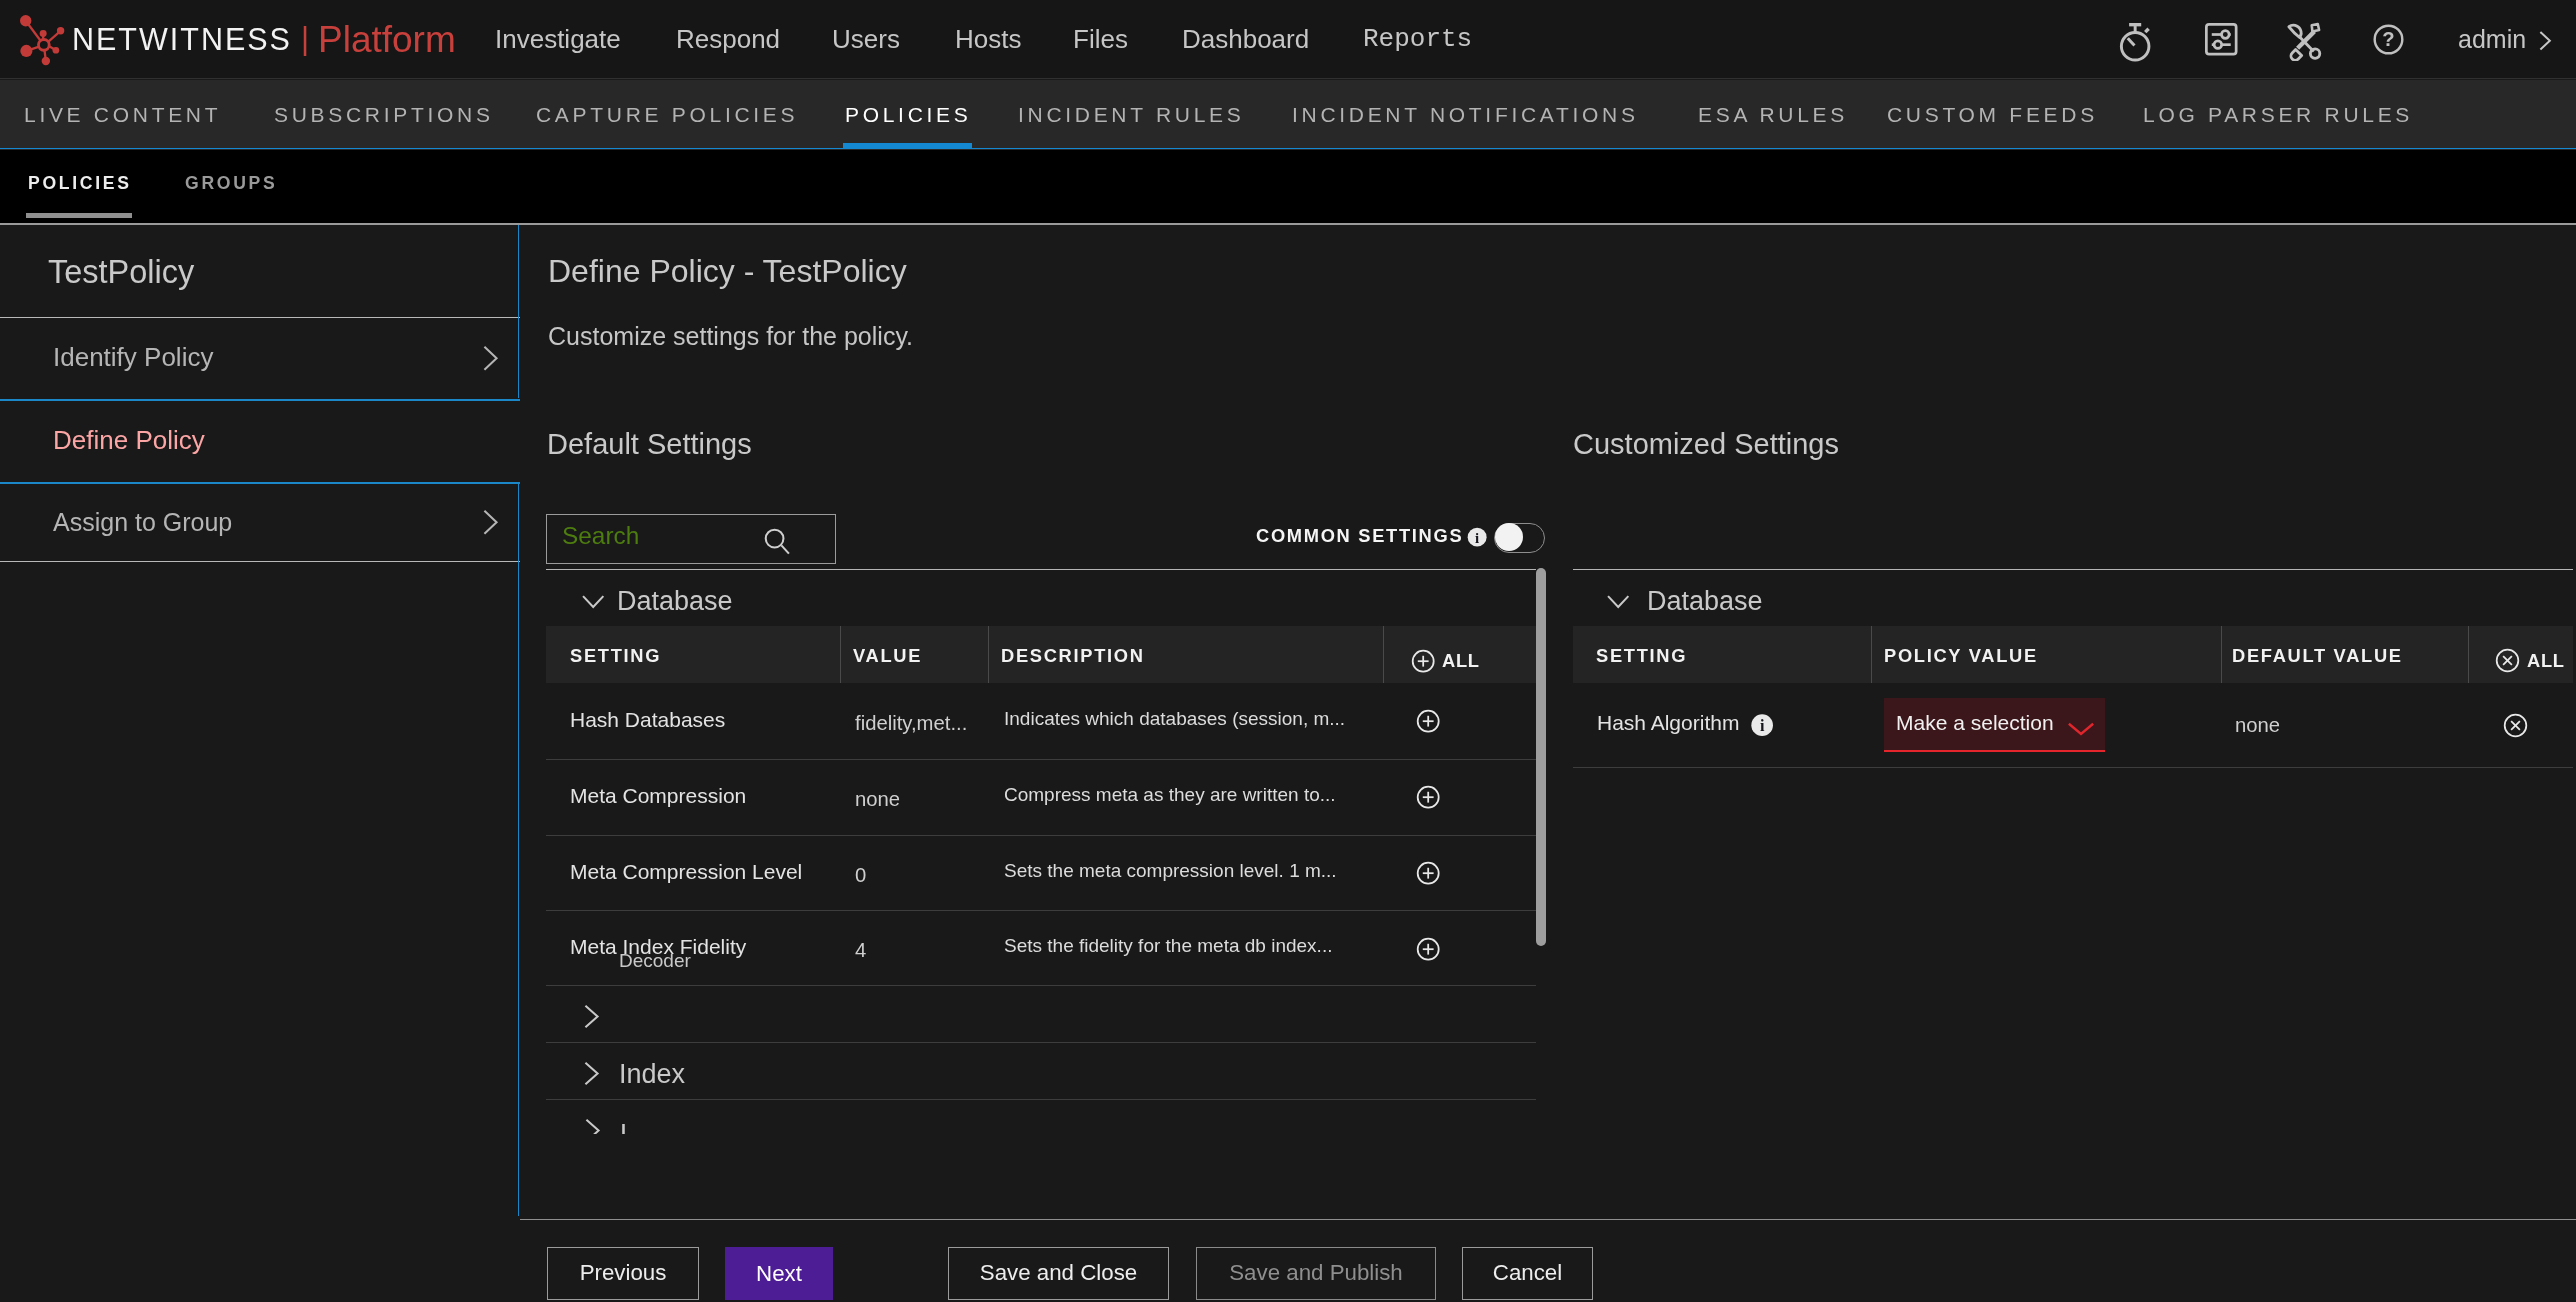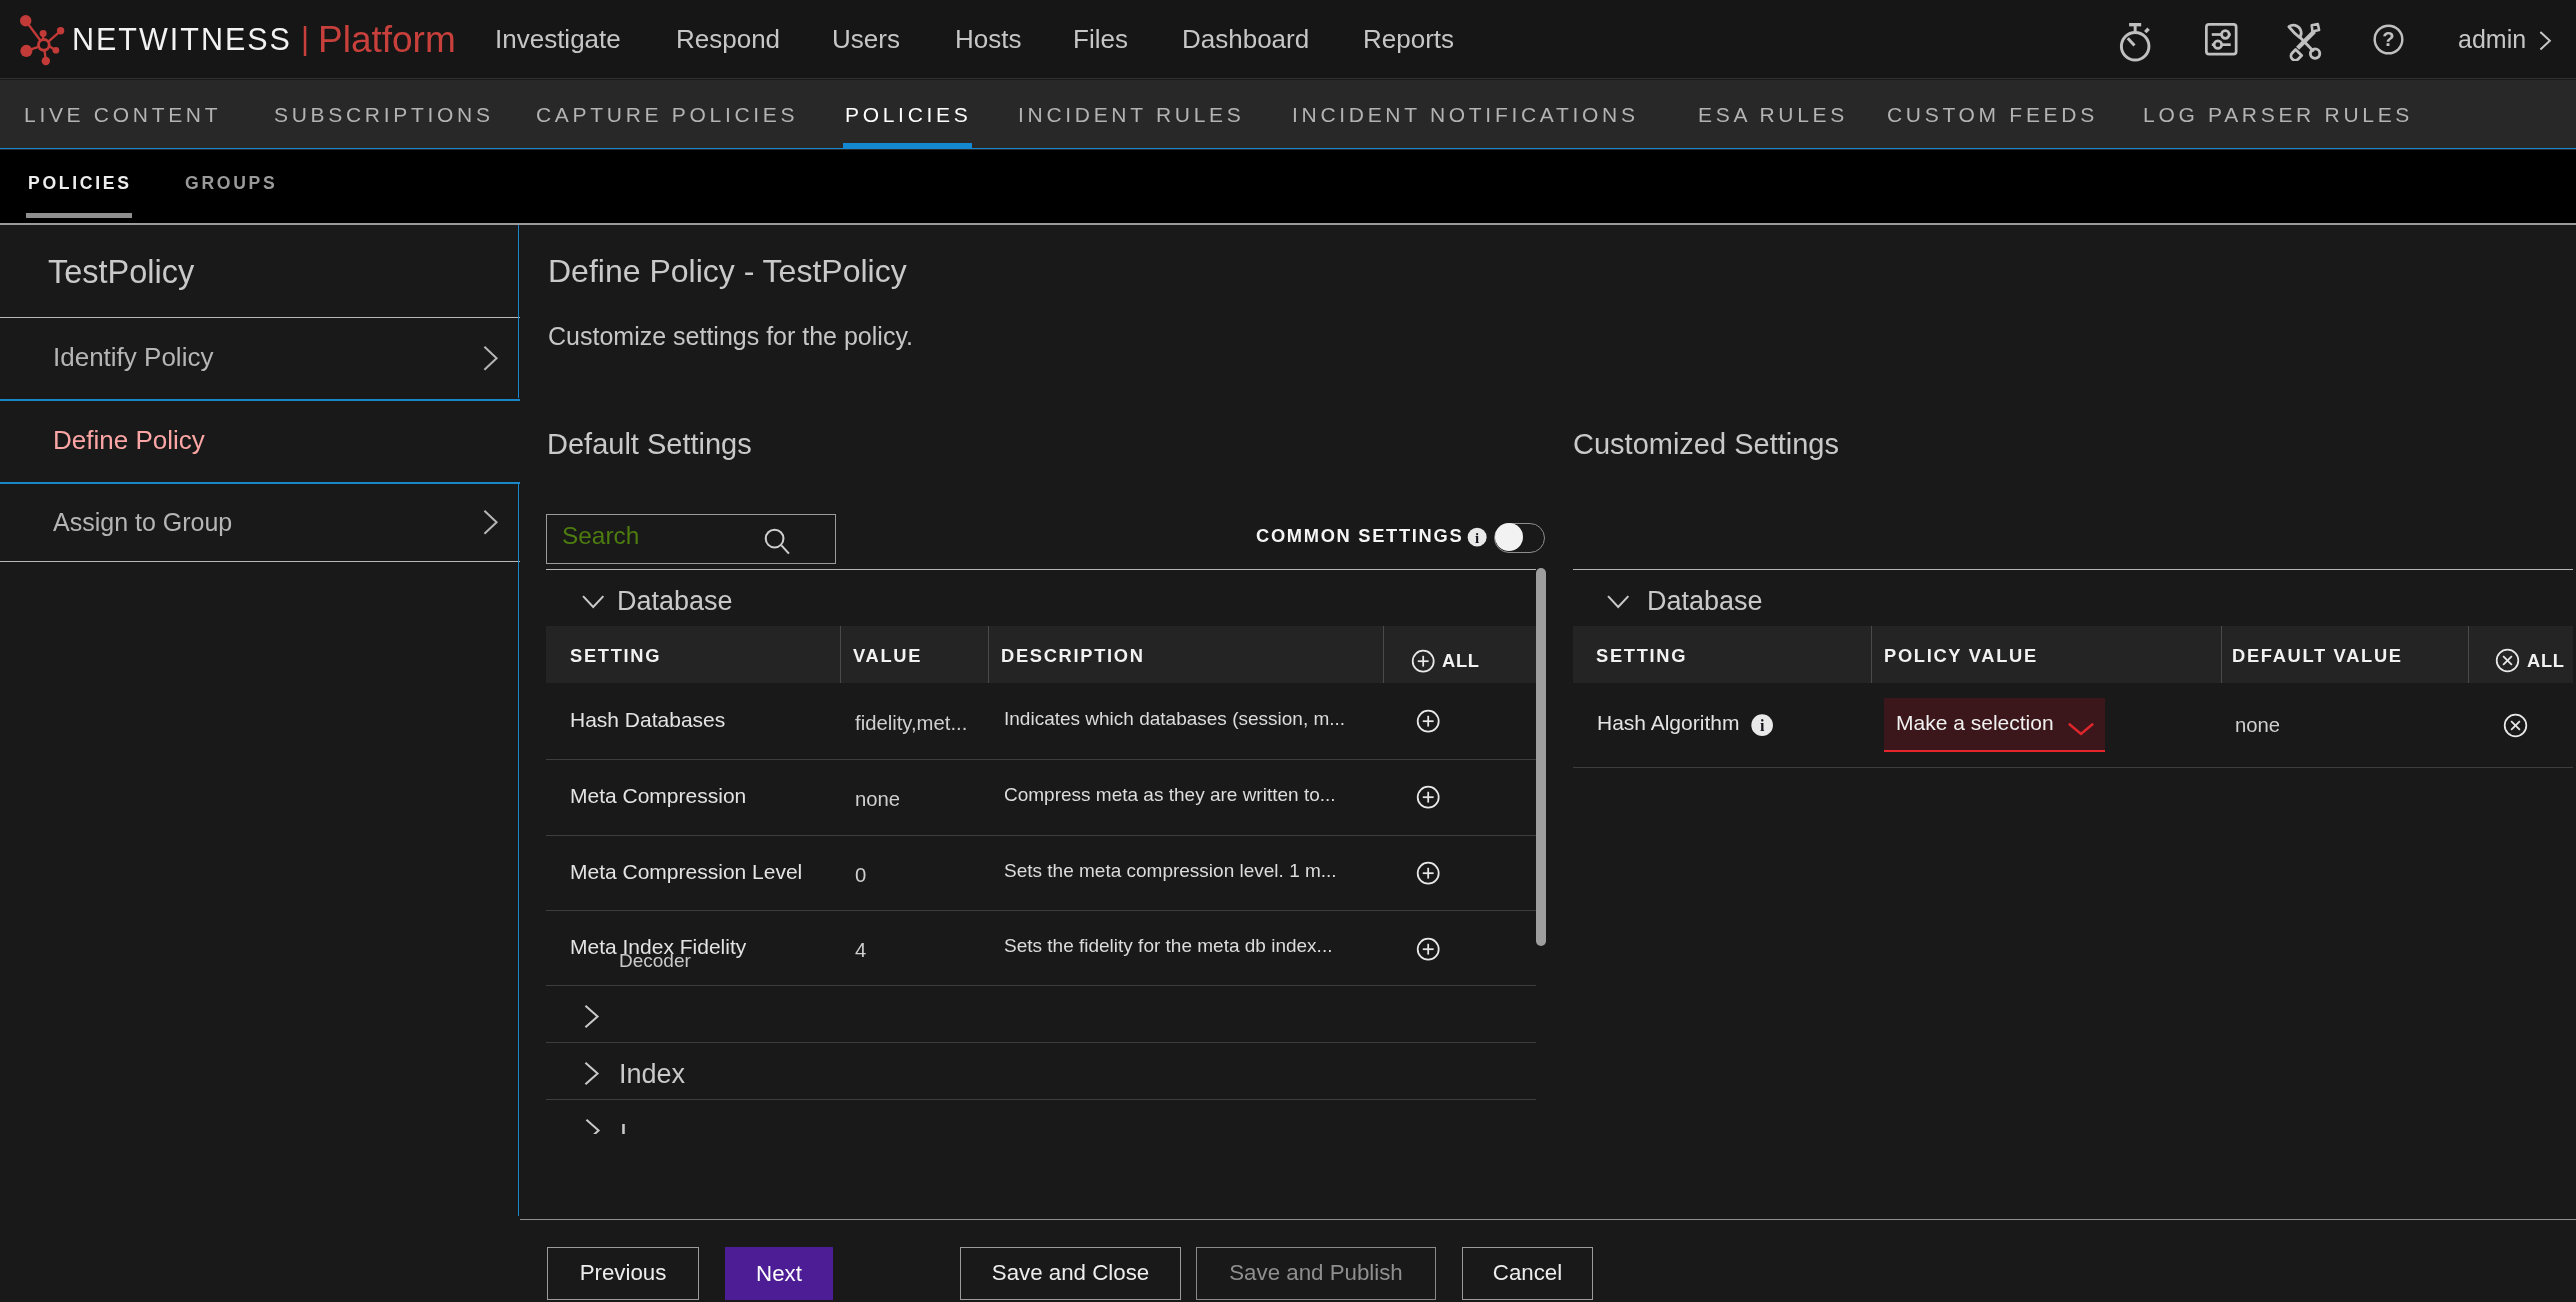--- a/index.html
+++ b/index.html
@@ -58,21 +58,21 @@
 <div class="t" style="left:72px;top:0;height:79px;line-height:79px;font-size:30.5px;letter-spacing:2px;color:#f2f2f2;">NETWITNESS</div>
 <div class="t" style="left:301px;top:0;height:79px;line-height:77px;font-size:31px;color:#c8403c;font-weight:300;">|</div>
 <div class="t" style="left:318px;top:0;height:79px;line-height:79px;font-size:37px;letter-spacing:0px;color:#c8403c;">Platform</div>
 
 <div class="topnav" style="left:495px;">Investigate</div>
 <div class="topnav" style="left:676px;">Respond</div>
 <div class="topnav" style="left:832px;">Users</div>
 <div class="topnav" style="left:955px;">Hosts</div>
 <div class="topnav" style="left:1073px;">Files</div>
 <div class="topnav" style="left:1182px;">Dashboard</div>
-<div class="topnav" style="left:1363px;">Reports</div>
+<div class="topnav" style="left:1363px;font-family:Liberation Mono, monospace;">Reports</div>
 
 <svg class="abs" style="left:2117px;top:19px;" width="39" height="45" viewBox="0 0 58 66">
   <g stroke="#c0c0c0" fill="none" stroke-width="4.4">
     <circle cx="27" cy="40" r="20.5"></circle>
     <line x1="27" y1="20" x2="27" y2="10"></line>
     <line x1="18" y1="8" x2="36" y2="8" stroke-width="5"></line>
     <line x1="42" y1="19" x2="47" y2="14" stroke-width="5"></line>
     <line x1="16" y1="28" x2="26" y2="39"></line>
   </g>
 </svg>
@@ -265,16 +265,16 @@
 <svg class="abs" style="left:2503px;top:713px;" width="25" height="25" viewBox="0 0 37 37">
   <circle cx="18.5" cy="18.5" r="16" stroke="#e8e8e8" stroke-width="2.6" fill="none"></circle>
   <line x1="12" y1="12" x2="25" y2="25" stroke="#e8e8e8" stroke-width="2.6"></line>
   <line x1="25" y1="12" x2="12" y2="25" stroke="#e8e8e8" stroke-width="2.6"></line>
 </svg>
 <div class="sep" style="left:1573px;top:767px;width:1000px;height:1.4px;"></div>
 
 <div class="grayline" style="left:520px;top:1219px;width:2056px;height:1.4px;background:#8f8f8f;"></div>
 <div class="abs" style="left:547px;top:1247px;width:152px;height:53px;border:1.4px solid #9b9b9b;color:#ededed;font-size:22.3px;text-align:center;line-height:50px;">Previous</div>
 <div class="abs" style="left:725px;top:1247px;width:108px;height:53px;background:#4c1d95;color:#ffffff;font-size:22.3px;text-align:center;line-height:53px;">Next</div>
-<div class="abs" style="left:948px;top:1247px;width:221px;height:53px;border:1.4px solid #9b9b9b;color:#ededed;font-size:22.3px;text-align:center;line-height:50px;margin-left:12px;">Save and Close</div>
+<div class="abs" style="left:948px;top:1247px;width:221px;height:53px;border:1.4px solid #9b9b9b;color:#ededed;font-size:22.3px;text-align:center;line-height:50px;">Save and Close</div>
 <div class="abs" style="left:1196px;top:1247px;width:240px;height:53px;border:1.4px solid #8a8a8a;color:#8f8f8f;font-size:22.3px;text-align:center;line-height:50px;">Save and Publish</div>
 <div class="abs" style="left:1462px;top:1247px;width:131px;height:53px;border:1.4px solid #9b9b9b;color:#ededed;font-size:22.3px;text-align:center;line-height:50px;">Cancel</div>
 
 
 </body></html>

